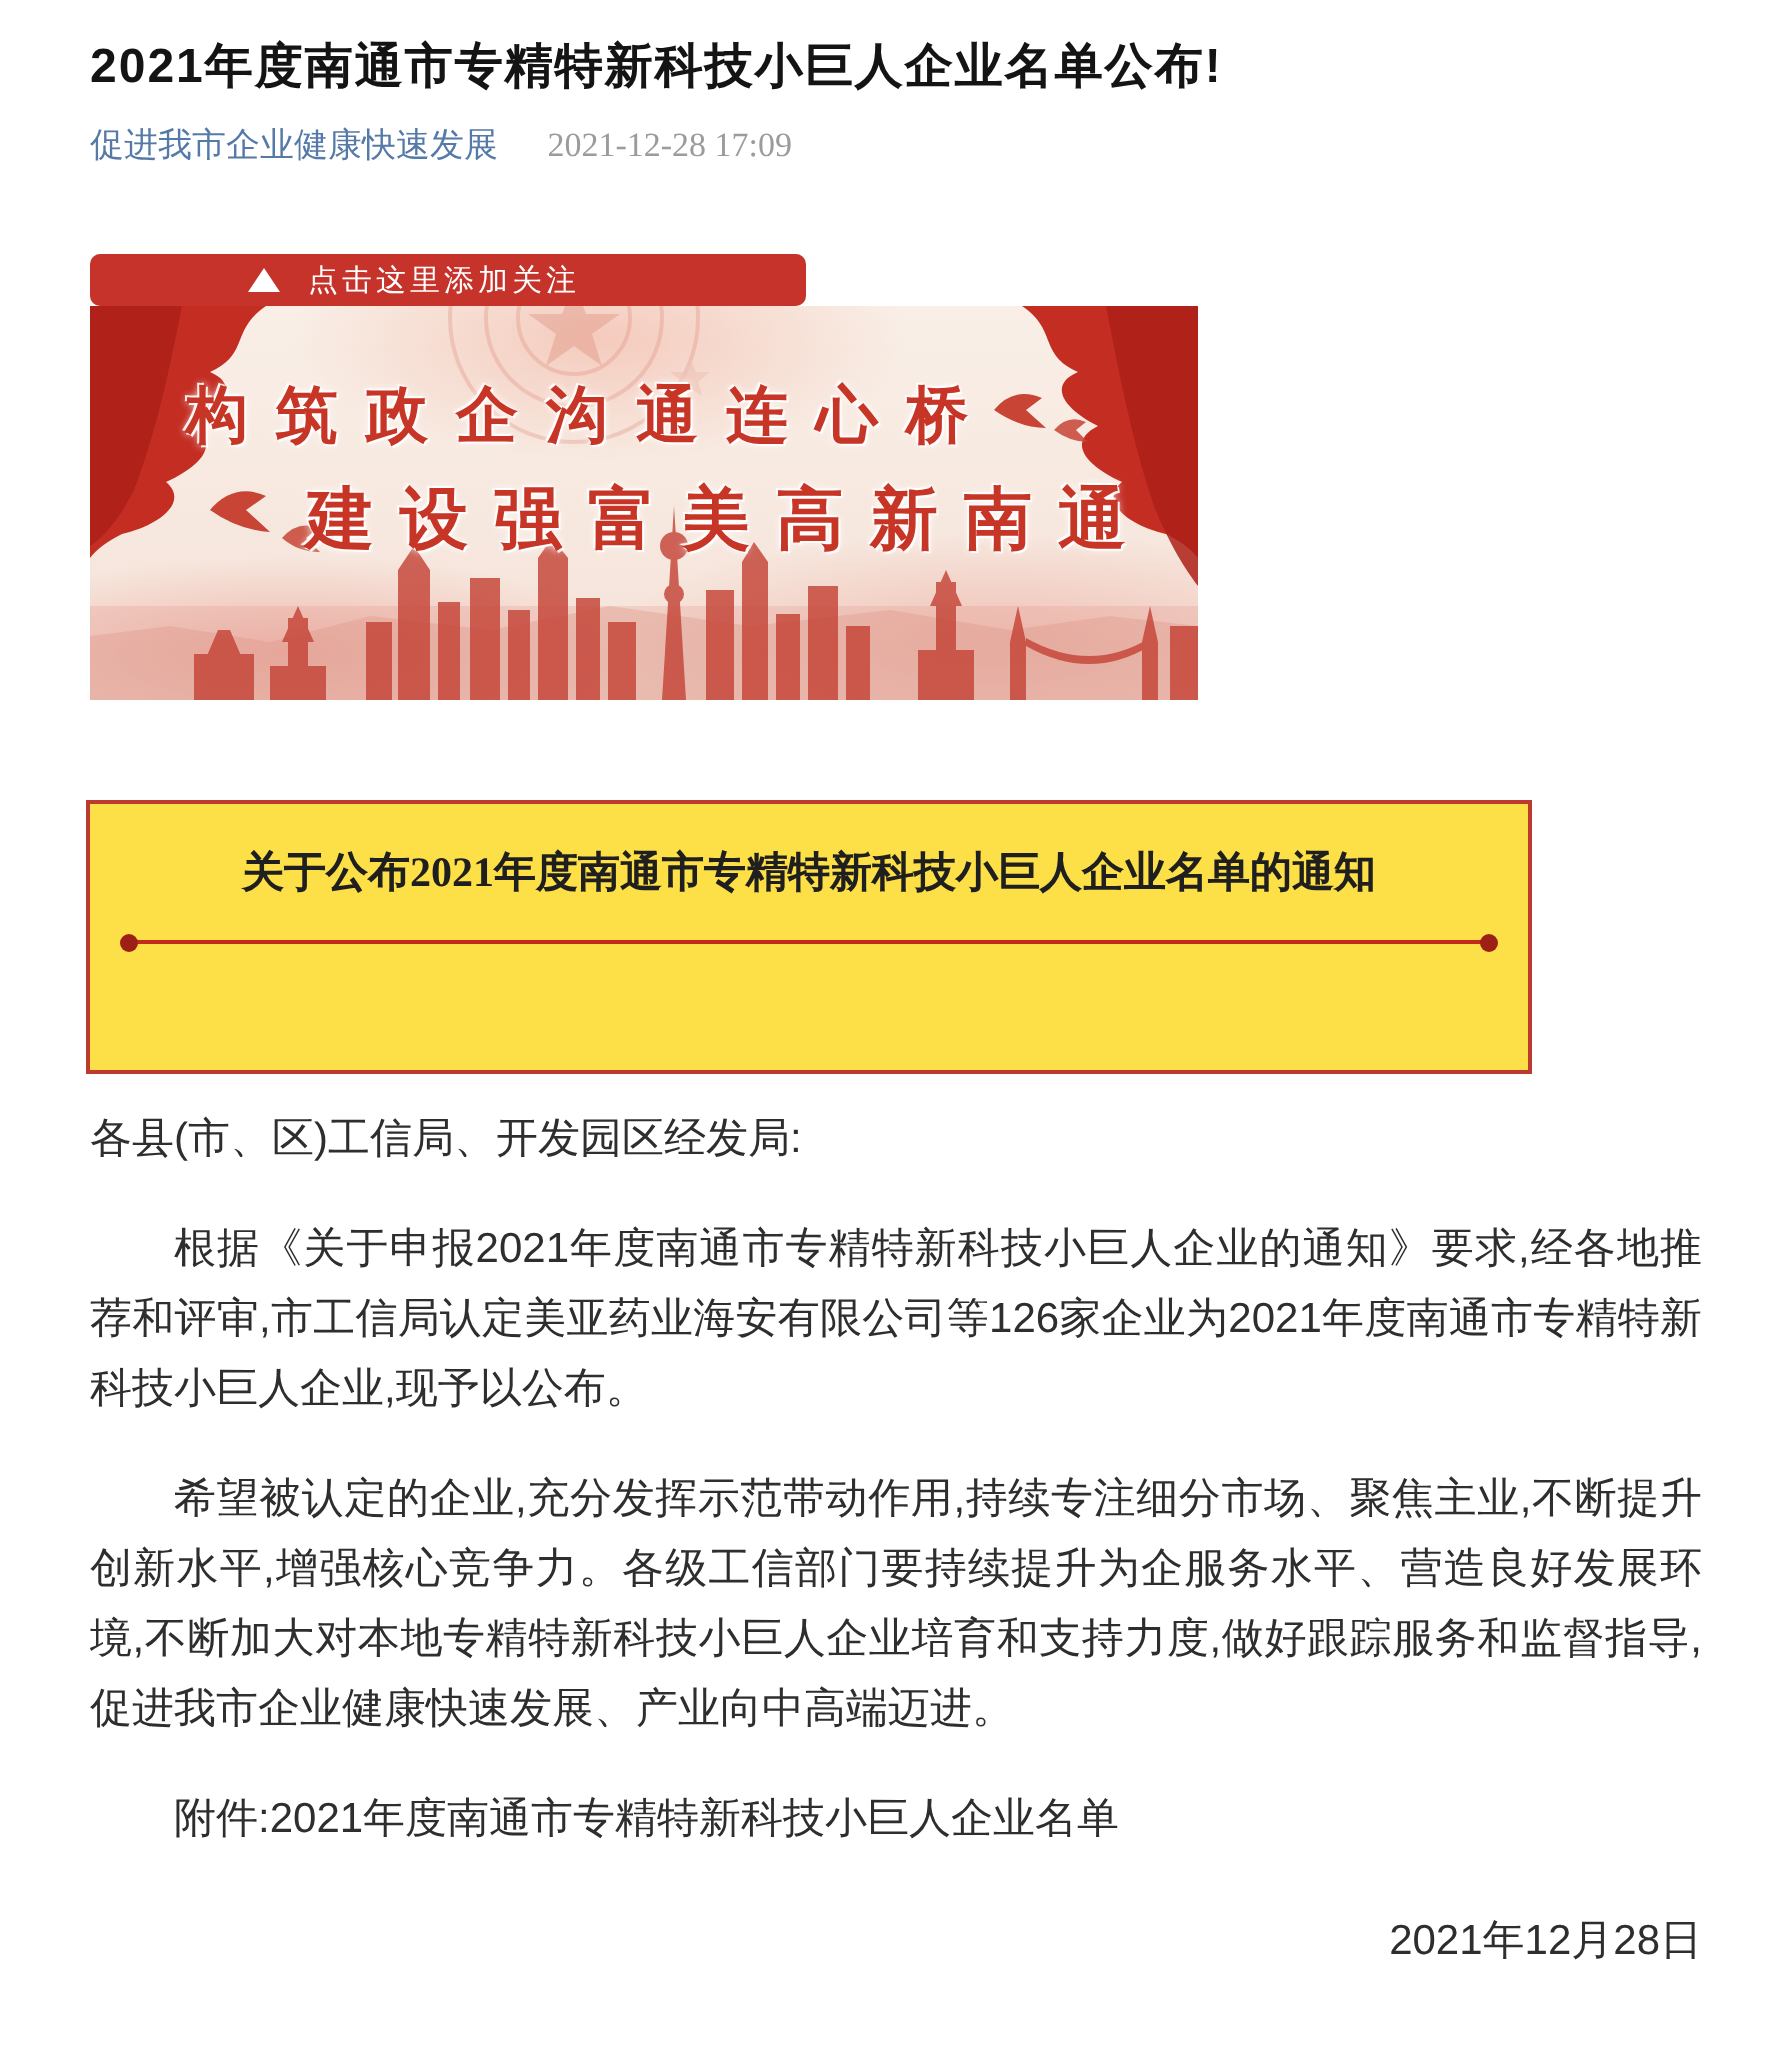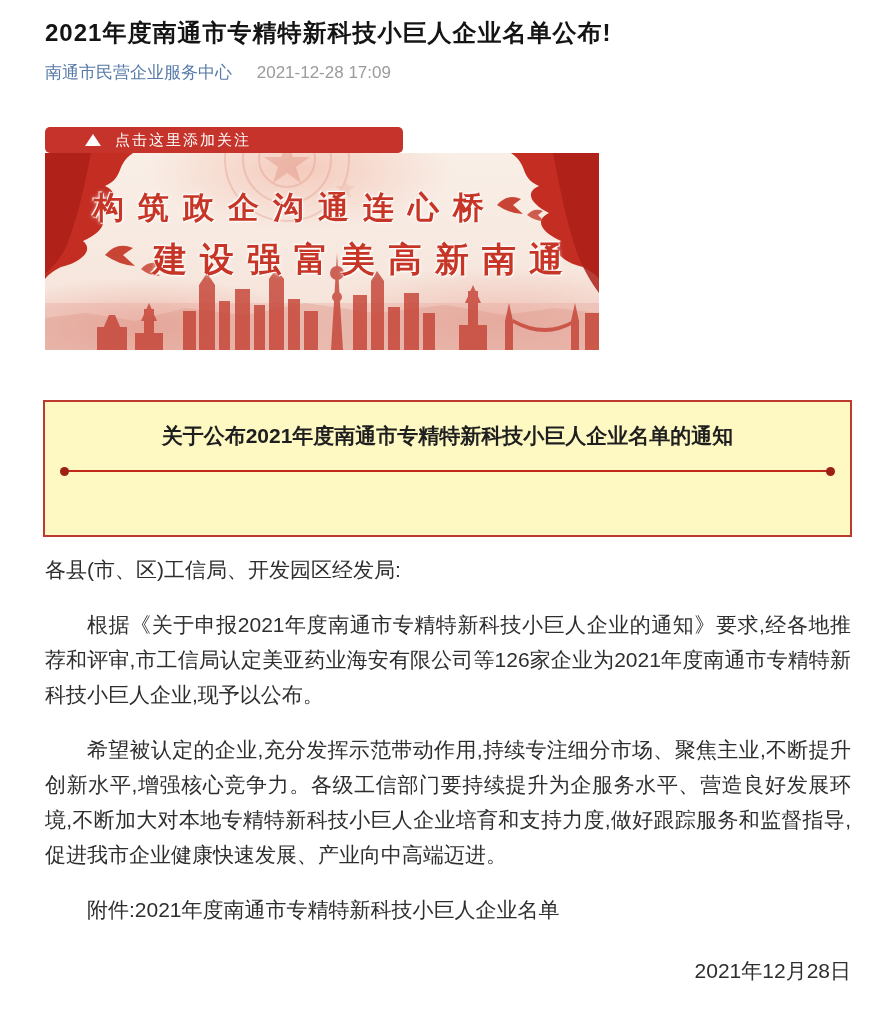--- a/index.html
+++ b/index.html
@@ -8,29 +8,30 @@
   .page { position:relative; width:886px; height:1034px; background:#fff; overflow:hidden; }
 
   
   .article-title {
     position:absolute; left:45px; top:17px; width:800px;
     font-size:24px; font-weight:700; color:#141414; letter-spacing:1px;
     font-family:"Liberation Sans", sans-serif;
   }
   .byline { position:absolute; left:45px; top:61px; font-size:17px; }
   .account { color:#567aa8; cursor:pointer; }
-  .pub-time { color:#9b9b9b; margin-left:20px; }
+  .pub-time { color:#9b9b9b; margin-left:20px;font-family:Liberation Serif, serif; }
 
   
   .banner { position:absolute; left:45px; top:127px; width:554px; height:223px; cursor:pointer; }
   .follow-badge {
     position:absolute; left:0; top:0; width:358px; height:26px;
     background:#c5332b; border-radius:5px; color:#fff;
     display:flex; align-items:center; font-size:15px; letter-spacing:2px;
     z-index:3;
+    padding-left:39px;
   }
   .tri-up {
     width:0; height:0; margin:0 14px 0 40px;
     border-left:8px solid transparent; border-right:8px solid transparent;
     border-bottom:12px solid #ffffff;
   }
   .banner-img {
     position:absolute; left:0; top:26px; width:554px; height:197px; overflow:hidden;
     background:
       radial-gradient(ellipse 45% 35% at 18% 88%, rgba(226,110,95,.38), rgba(226,110,95,0) 70%),
@@ -43,22 +44,22 @@
     position:absolute; color:#c63526; font-weight:700;
     font-family:"DejaVu Serif", "Liberation Serif", serif;
     text-shadow:0 0 4px #fff, 1px 1px 0 rgba(255,255,255,.9), -1px -1px 0 rgba(255,255,255,.9);
     white-space:nowrap; z-index:2;
   }
   .slogan-1 { left:48px; top:34px; font-size:31px; letter-spacing:14px; }
   .slogan-2 { left:108px; top:84px; font-size:34px; letter-spacing:13px; }
 
   
   .notice-box {
-    position:absolute; left:43px; top:400px; width:809px; height:137px;
-    border:2px solid #bd3a30; background:#fef9c3;
+    position:absolute; left:43px; top:400px; width:723px; height:137px;
+    border:2px solid #bd3a30; background:#fde047;font-family:Liberation Serif, serif;
   }
   .notice-box-title {
     margin-top:22px; text-align:center; font-size:21px; font-weight:700;
     color:#1f1f1f; line-height:24px;
   }
   .notice-divider { position:relative; margin:22px 17px 0; height:2px; background:#c22a1c; }
   .notice-divider .dot {
     position:absolute; top:-3.5px; width:9px; height:9px; border-radius:50%; background:#9c2015;
   }
   .notice-divider .dot-left { left:-2px; }
@@ -76,21 +77,21 @@
   .signature p { margin-bottom:0; line-height:35px; }
 </style>
 </head>
 <body>
 
 <div class="page">
 
   <h1 class="article-title">2021年度南通市专精特新科技小巨人企业名单公布!</h1>
 
   <div class="byline">
-    <span class="account">南通市民营企业服务中心</span>
+    <span class="account">促进我市企业健康快速发展</span>
     <span class="pub-time">2021-12-28 17:09</span>
   </div>
 
   <div class="banner">
     <div class="follow-badge">
       <span class="tri-up"></span>
       <span>点击这里添加关注</span>
     </div>
     <div class="banner-img">
       <svg width="554" height="197" viewBox="0 0 554 197">

